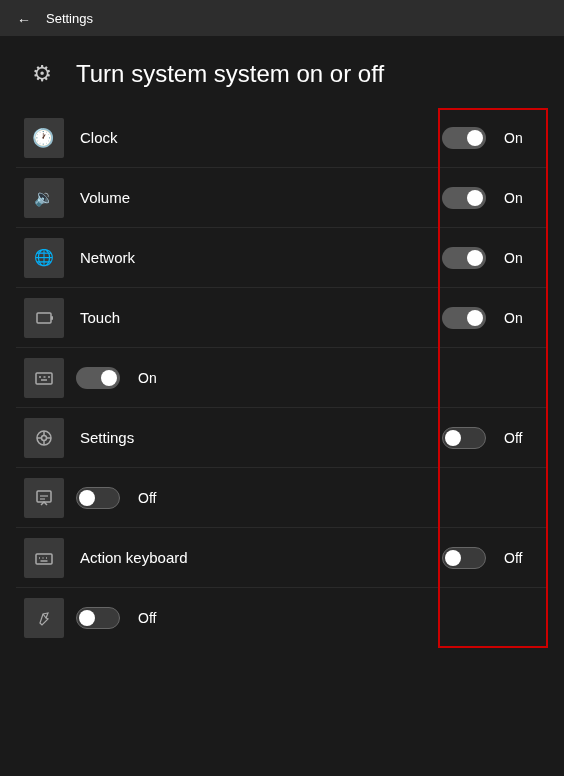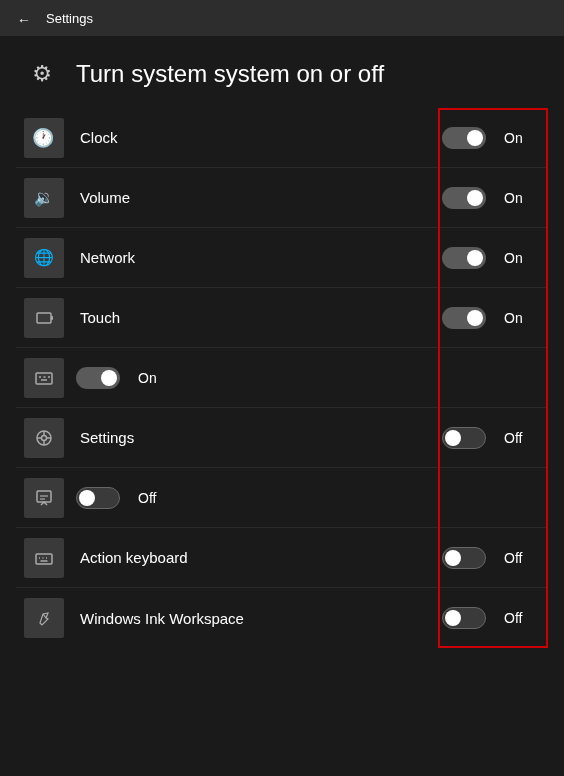--- a/index.html
+++ b/index.html
@@ -316,21 +316,20 @@
       </div>
     </div>
 
     <div class="settings-item">
       <div class="item-icon" style="font-size:14px;">
         <svg width="20" height="20" viewBox="0 0 20 20" fill="none">
           <path d="M6 15 L9 6 L14 5 L12 10 L14 11 L8 17 Z" stroke="#aaa" stroke-width="1.2" fill="none"></path>
           <line x1="9" y1="6" x2="12" y2="10" stroke="#aaa" stroke-width="1.2"></line>
         </svg>
       </div>
-      <span class="item-label">Windows Ink Workspace</span>
       <div class="toggle-wrapper" style="width:110px;">
         <div class="toggle off" style="position:relative; width:44px; height:22px; cursor:pointer;">
           <div class="toggle-track off"></div>
           <div class="toggle-thumb" style="left:3px;"></div>
         </div>
         <span class="toggle-label">Off</span>
       </div>
     </div>
 
   </div>

